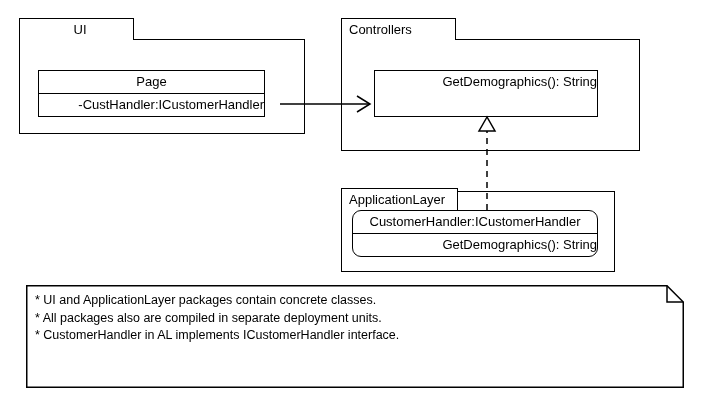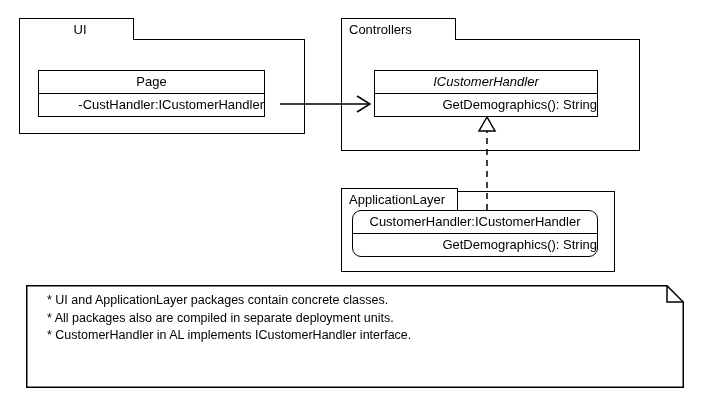--- a/index.html
+++ b/index.html
@@ -82,21 +82,21 @@
     position: absolute;
     left: 26px;
     top: 285px;
     width: 658px;
     height: 103px;
     z-index: 4;
   }
   #note-svg { position: absolute; left: 0; top: 0; }
   #note-lines {
     position: absolute;
-    left: 12px; top: 0;
+    left: 0; top: 0;
     width: 658px;
     height: 103px;
     padding: 7px 0 0 9px;
     box-sizing: border-box;
   }
   .note-line {
     font-size: 12.5px;
     line-height: 17.5px;
     color: #000;
     white-space: nowrap;
@@ -116,21 +116,20 @@
     <div class="cls-name">Page</div>
     <div class="cls-row">-CustHandler:ICustomerHandler</div>
   </div>
 
   <div class="pkg-tab" style="left:341px; top:18px; width:115px; height:22px;">
     <span>Controllers</span>
   </div>
   <div class="pkg-body" style="left:341px; top:39px; width:299px; height:112px;"></div>
 
   <div class="cls" style="left:374px; top:70px; width:224px; height:47px;">
-    <div class="cls-name italic">ICustomerHandler</div>
     <div class="cls-row">GetDemographics(): String</div>
   </div>
 
   <div class="pkg-tab" style="left:341px; top:188px; width:117px; height:22px;">
     <span>ApplicationLayer</span>
   </div>
   <div class="pkg-body" style="left:341px; top:191px; width:274px; height:81px;"></div>
 
   <div class="cls" style="left:352px; top:210px; width:246px; height:47px;border-radius:9px;">
     <div class="cls-name">CustomerHandler:ICustomerHandler</div>

